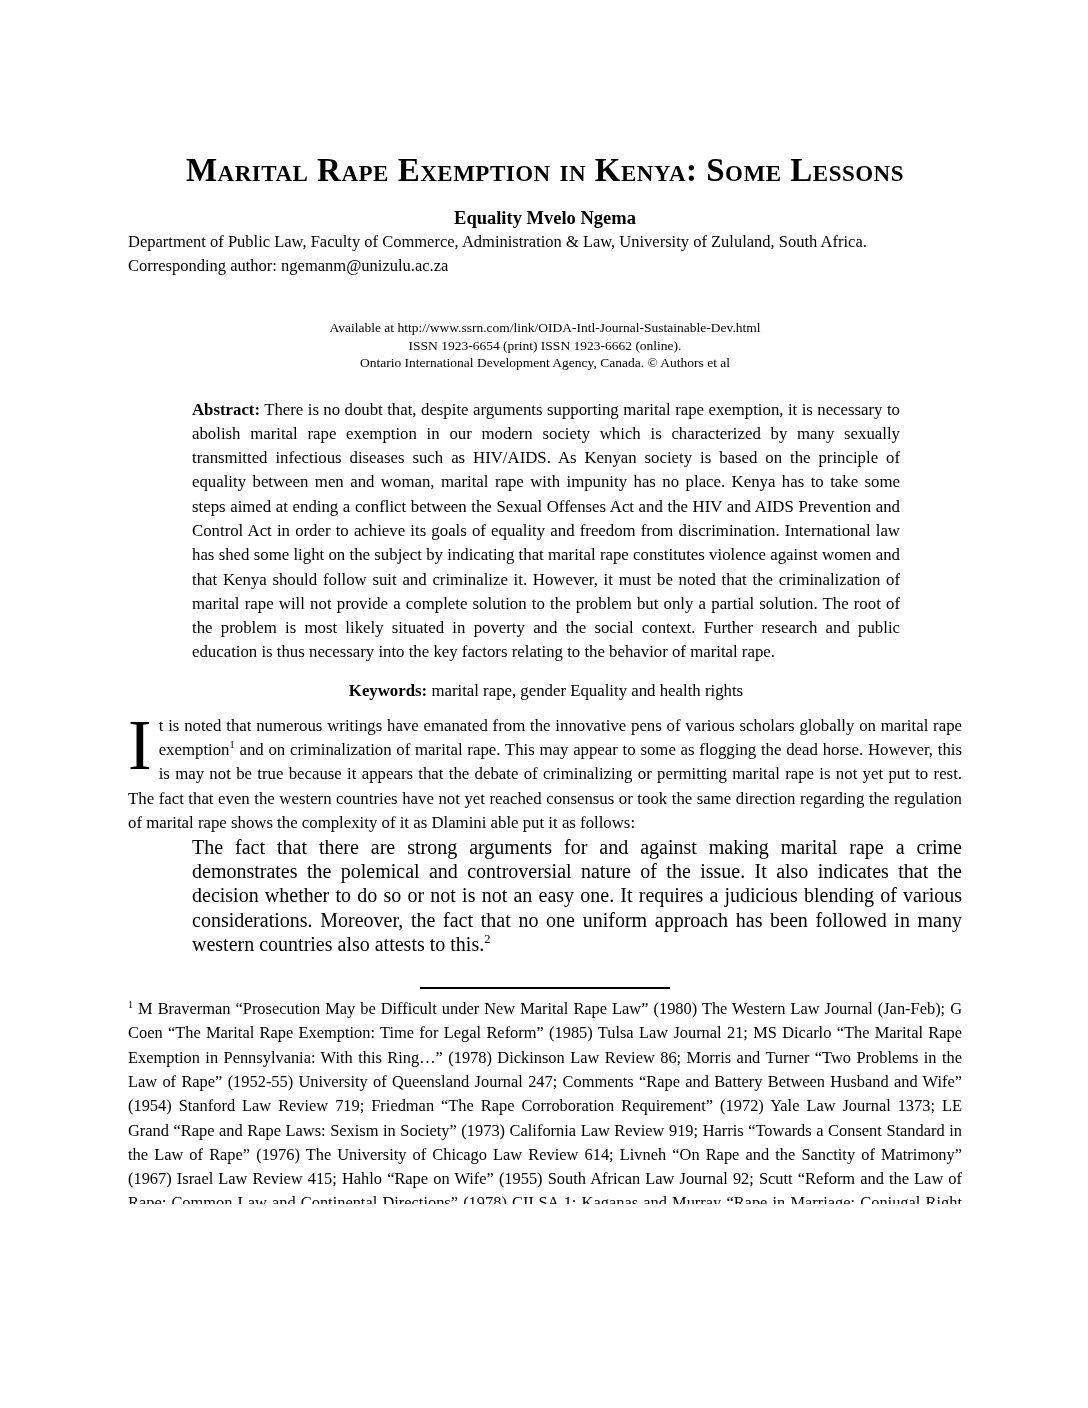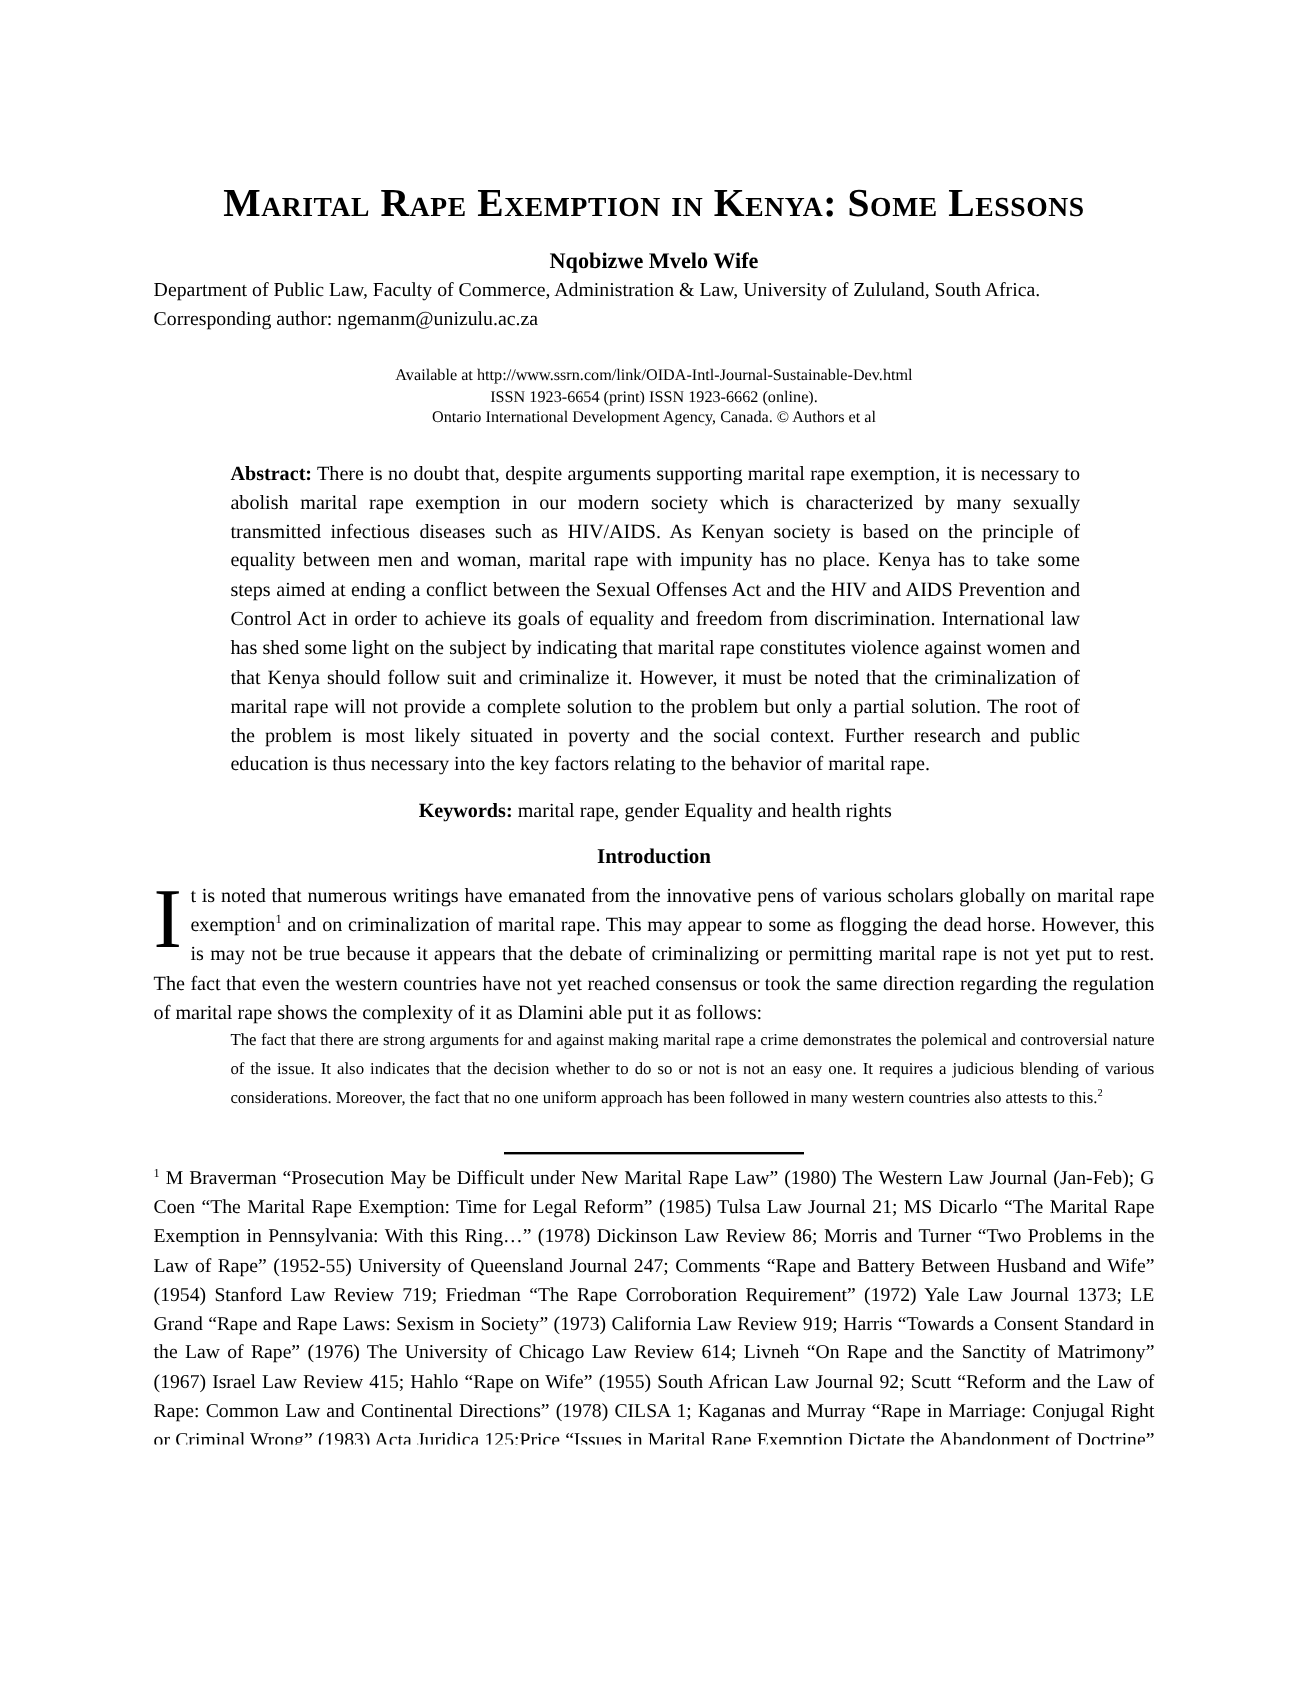--- a/index.html
+++ b/index.html
@@ -34,21 +34,21 @@
     font-weight: bold;
     line-height: 22px;
   }
   .affiliation, .corresponding {
     margin: 2px 0 0 0;
     text-align: left;
     font-size: 16.5px;
     line-height: 22px;
   }
   .availability {
-    margin: 27px 0 0 0;
+    margin: 42px 0 0 0;
     text-align: center;
     font-size: 13.5px;
     line-height: 17.5px;
   }
   .abstract, .keywords {
     margin: 0 62px 0 64px;
     text-align: justify;
     font-size: 16.8px;
     line-height: 24.3px;
   }
@@ -69,21 +69,21 @@
   }
   .dropcap {
     float: left;
     font-size: 71px;
     line-height: 58px;
     padding: 2px 7px 0 0;
   }
   .quote {
     margin: 0 0 16px 64px;
     text-align: justify;
-    font-size: 14px;
+    font-size: 20px;
     line-height: 24.2px;
   }
   .fn-rule {
     margin-top: 31px;
     width: 250px;
     border: 0;
     border-top: 2.5px solid #000000;
   }
   .footnote {
     margin: 6px 0 0 0;
@@ -101,21 +101,21 @@
 </style>
 </head>
 <body>
 
 <div class="page">
 
   <h1 class="title">
     <span>Marital Rape Exemption in Kenya: Some Lessons</span><br>
   </h1>
 
-  <p class="author">Nqobizwe Mvelo Wife</p>
+  <p class="author">Equality Mvelo Ngema</p>
 
   <p class="affiliation">Department of Public Law, Faculty of Commerce, Administration &amp; Law, University of Zululand, South Africa.</p>
 
   <p class="corresponding">Corresponding author: ngemanm@unizulu.ac.za</p>
 
   <div class="availability">
     <div>Available at http://www.ssrn.com/link/OIDA-Intl-Journal-Sustainable-Dev.html</div>
     <div>ISSN 1923-6654 (print) ISSN 1923-6662 (online).</div>
     <div>Ontario International Development Agency, Canada. © Authors et al</div>
   </div>
@@ -123,21 +123,20 @@
   <p class="abstract">
     <b>Abstract:</b>
     <span>There is no doubt that, despite arguments supporting marital rape exemption, it is necessary to abolish marital rape exemption in our modern society which is characterized by many sexually transmitted infectious diseases such as HIV/AIDS. As Kenyan society is based on the principle of equality between men and woman, marital rape with impunity has no place. Kenya has to take some steps aimed at ending a conflict between the Sexual Offenses Act and the HIV and AIDS Prevention and Control Act in order to achieve its goals of equality and freedom from discrimination. International law has shed some light on the subject by indicating that marital rape constitutes violence against women and that Kenya should follow suit and criminalize it. However, it must be noted that the criminalization of marital rape will not provide a complete solution to the problem but only a partial solution. The root of the problem is most likely situated in poverty and the social context.  Further research and public education is thus necessary into the key factors relating to the behavior of marital rape.</span>
   </p>
 
   <p class="keywords">
     <b>Keywords:</b>
     <span>marital rape, gender Equality and health rights</span>
   </p>
 
-  <h2 class="section-heading">Introduction</h2>
 
   <p class="intro-para">
     <span class="dropcap">I</span><span>t is noted that numerous writings have emanated from the innovative pens of various scholars globally on marital rape exemption</span><sup>1</sup><span> and on criminalization of marital rape. This may appear to some as flogging the dead horse. However, this is may not be true because it appears that the debate of criminalizing or permitting marital rape is not yet put to rest. The fact that even the western countries have not yet reached consensus or took the same direction regarding the regulation of marital rape shows the complexity of it as Dlamini able put it as follows:</span>
   </p>
 
   <p class="quote">
     <span>The fact that there are strong arguments for and against making marital rape a crime demonstrates the polemical and controversial nature of the issue. It also indicates that the decision whether to do so or not is not an easy one. It requires a judicious blending of various considerations. Moreover, the fact that no one uniform approach has been followed in many western countries also attests to this.</span><sup>2</sup>
   </p>
 
   <hr class="fn-rule">

